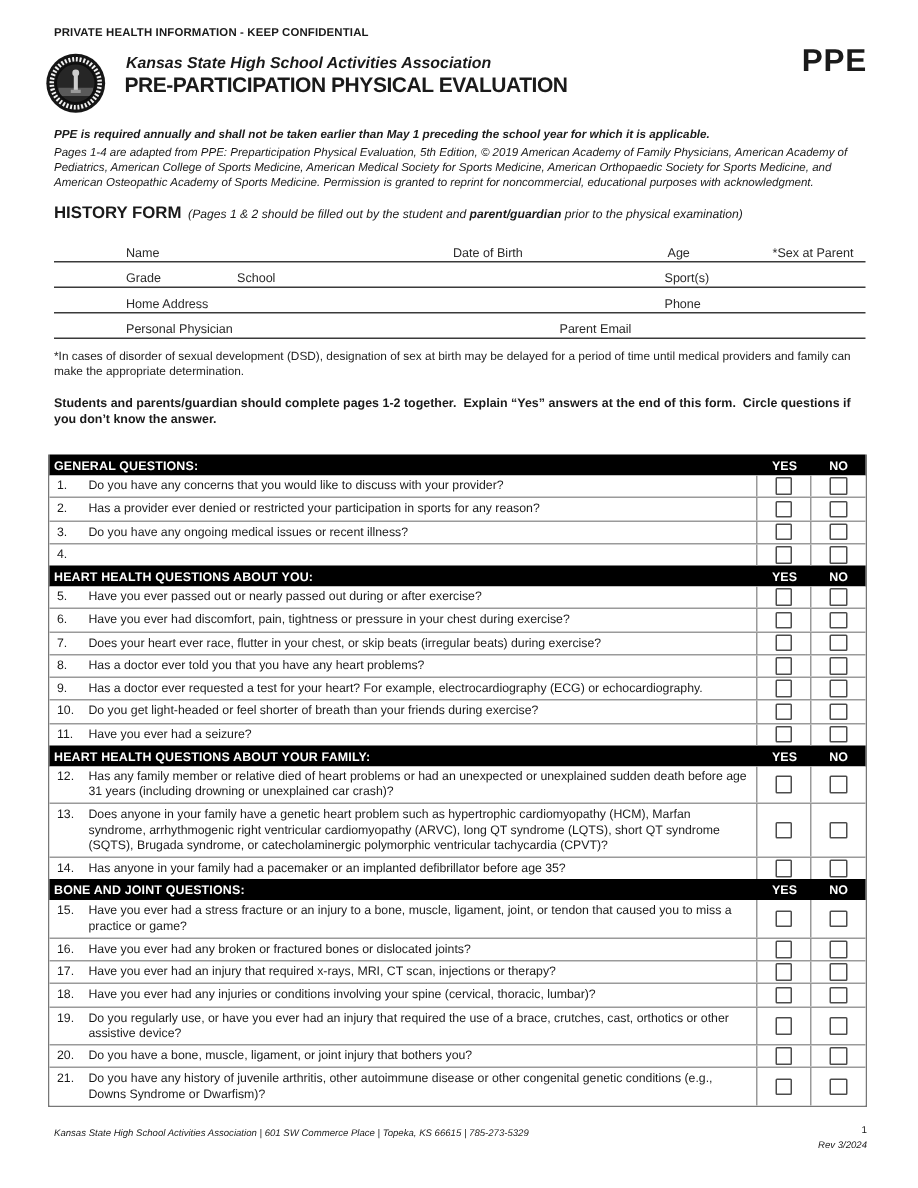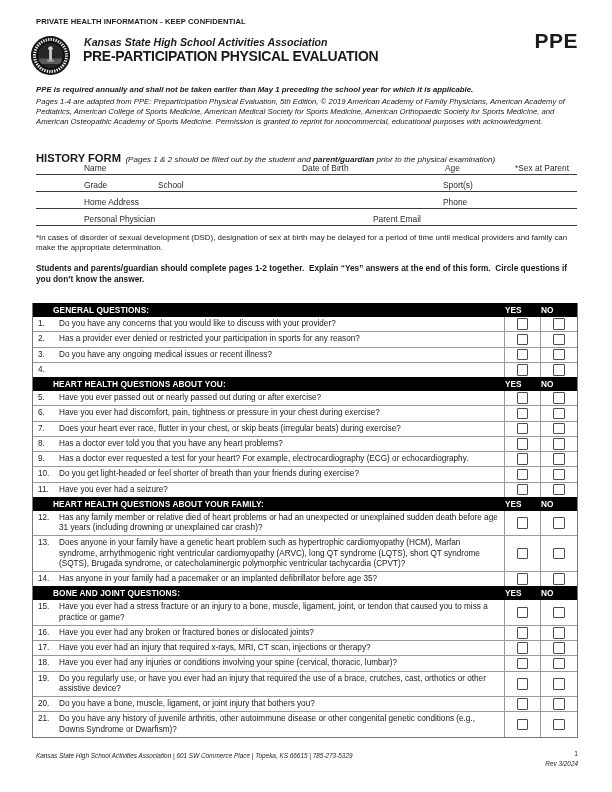--- a/index.html
+++ b/index.html
@@ -10,34 +10,34 @@
   }
   
   .confidential { position:absolute; left:36px; top:17px; font-size:7.6px; font-weight:bold; letter-spacing:.1px; }
   .seal { position:absolute; left:30px; top:35px; width:41px; height:41px; }
   .org-name { position:absolute; left:84px; top:36px; font-size:10.6px; font-weight:bold; font-style:italic; }
   .page-title { position:absolute; left:83px; top:48px; font-size:14px; font-weight:bold; letter-spacing:-0.3px; }
   .ppe-badge { position:absolute; right:34px; top:29px; font-size:21px; font-weight:bold; letter-spacing:.5px; }
   .req-note { position:absolute; left:36px; top:85px; width:545px; font-size:7.8px; font-weight:bold; font-style:italic; }
   .adapt-note { position:absolute; left:36px; top:97px; width:543px; font-size:7.7px; font-style:italic; line-height:1.28; }
   
-  .hf-heading { position:absolute; left:36px; top:148px; width:545px; }
+  .hf-heading { position:absolute; left:36px; top:132px; width:545px; }
   .hf-title { font-size:11.2px; font-weight:bold; }
   .hf-sub { font-size:8.1px; font-style:italic; }
   
   .frow { position:absolute; left:36px; width:541px; height:14px; border-bottom:1.4px solid #3a3a3a; }
   .flabel { position:absolute; bottom:1.5px; font-size:8.4px; color:#2b2b2b; white-space:nowrap;margin-left:48px; }
   .ffill { position:absolute; bottom:0; height:13px; }
   .dsd-note { position:absolute; left:36px; top:233px; width:543px; font-size:7.9px; line-height:1.3; color:#222; }
   .instructions { position:absolute; left:36px; top:263px; width:545px; font-size:8.3px; font-weight:bold; line-height:1.3; white-space:pre-wrap; }
   
   .qtable { position:absolute; left:32px; top:303px; width:546px; border:1px solid #777; border-top:none; box-sizing:border-box; }
   .sec-row { display:flex; align-items:center; height:14px; background:#000; color:#fff; }
-  .sec-title { flex:1; padding-left:20px; font-size:8.3px; font-weight:bold; letter-spacing:.1px; }
-  .hdr-box { width:36px; font-size:8.3px; font-weight:bold; }
+  .sec-title { flex:1; padding-left:3px; font-size:8.3px; font-weight:bold; letter-spacing:.1px; }
+  .hdr-box { width:36px; text-align:center; font-size:8.3px; font-weight:bold; }
   .q-row { display:flex; align-items:stretch; border-top:1px solid #9a9a9a; background:#fff; min-height:13px; }
   .q-row:first-child, .sec-row + .q-row { border-top:none; }
   .q-cell { flex:1; display:flex; align-items:flex-start; padding:2px 4px 2px 0; border-right:1px solid #9a9a9a; }
   .q-num { flex:0 0 21px; padding-left:5px; font-size:8.2px; line-height:1.25; }
   .q-text { flex:1; font-size:8.2px; line-height:1.25; }
   .box-cell { width:36px; display:flex; align-items:center; justify-content:center; box-sizing:border-box; }
   .box-cell.yes { border-right:1px solid #9a9a9a; }
   .checkbox { width:9.5px; height:9.5px; border:1.4px solid #4c4c4c; background:#fff; border-radius:1px; }
   
   .footer-left { position:absolute; left:36px; top:752px; font-size:6.4px; font-style:italic; color:#222; }

